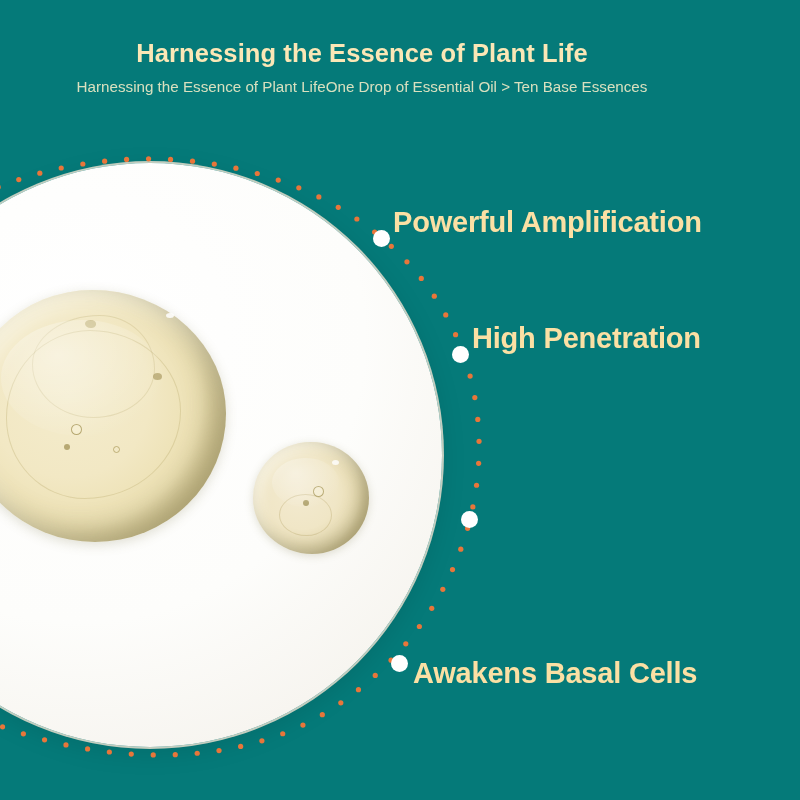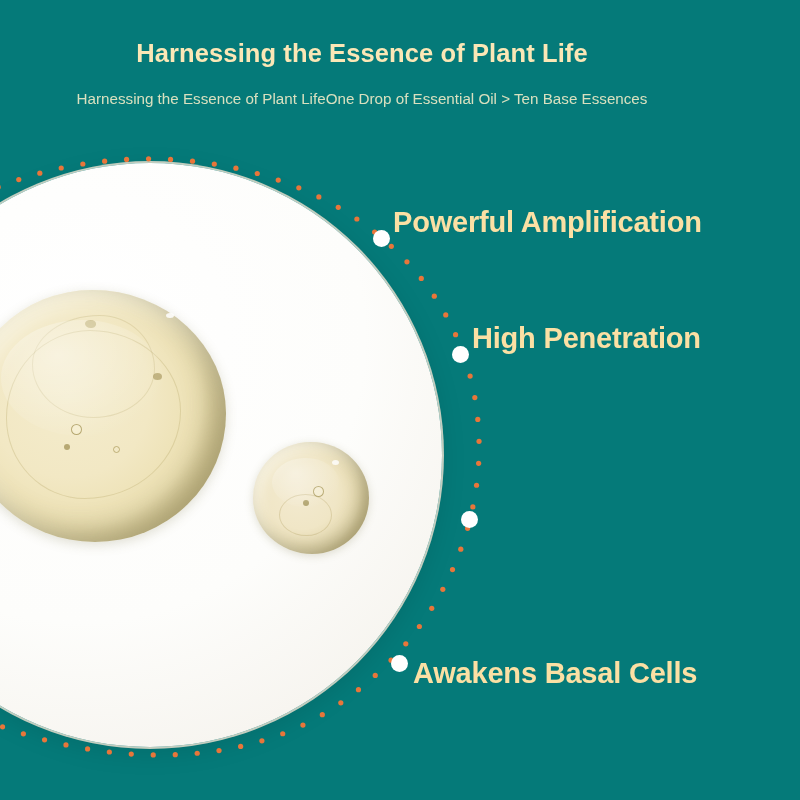--- a/index.html
+++ b/index.html
@@ -29,21 +29,21 @@
   .title {
     margin: 0;
     padding-top: 38px;
     font-size: 25.5px;
     font-weight: bold;
     letter-spacing: 0.1px;
     color: #fbe7b6;
     line-height: 1.2;
   }
   .subtitle {
-    margin: 12px;
+    margin: 0;
     padding-top: 9px;
     font-size: 15.2px;
     font-weight: normal;
     color: #d9e0bf;
     line-height: 1.2;
   }
 
   
   .photo-layer {
     position: absolute;

